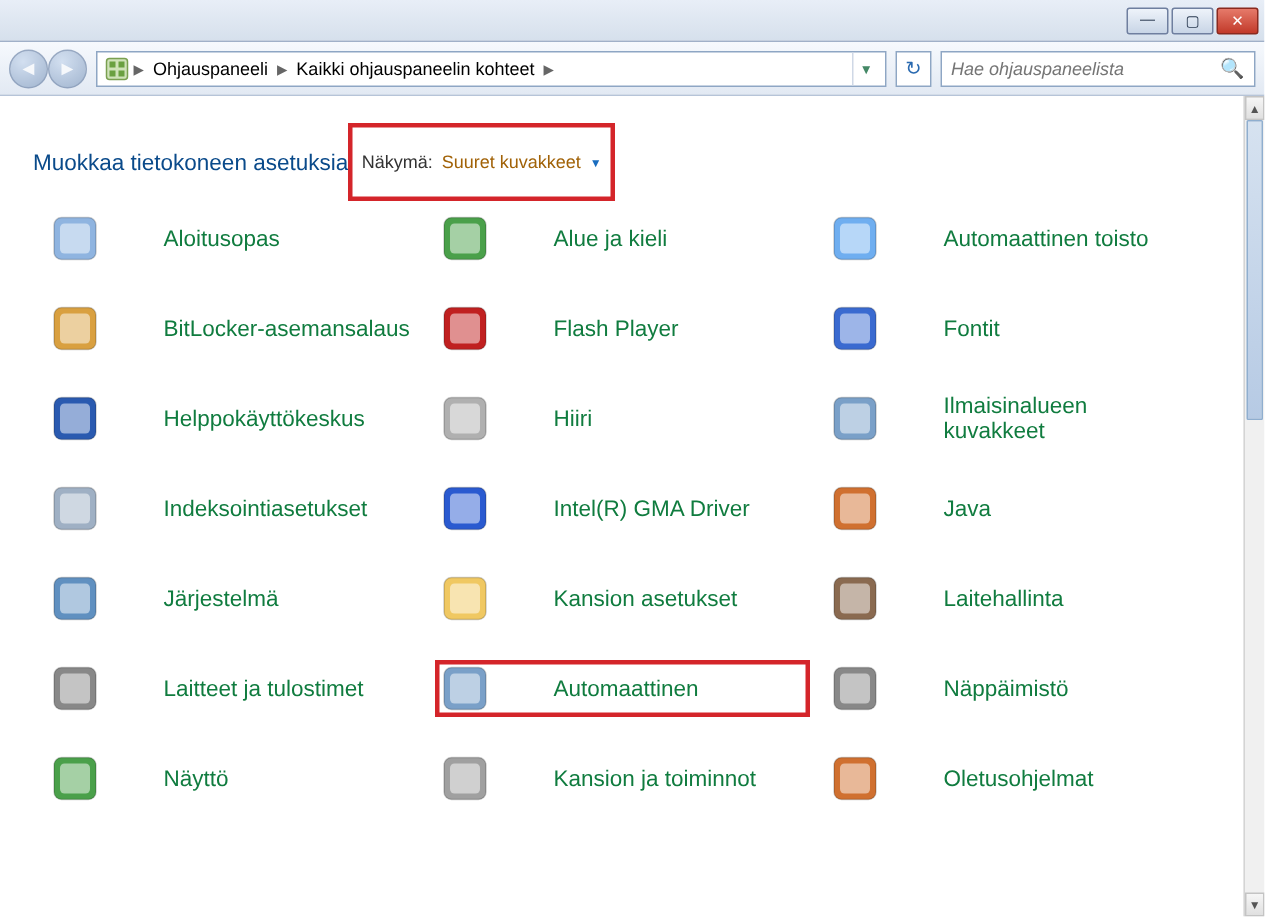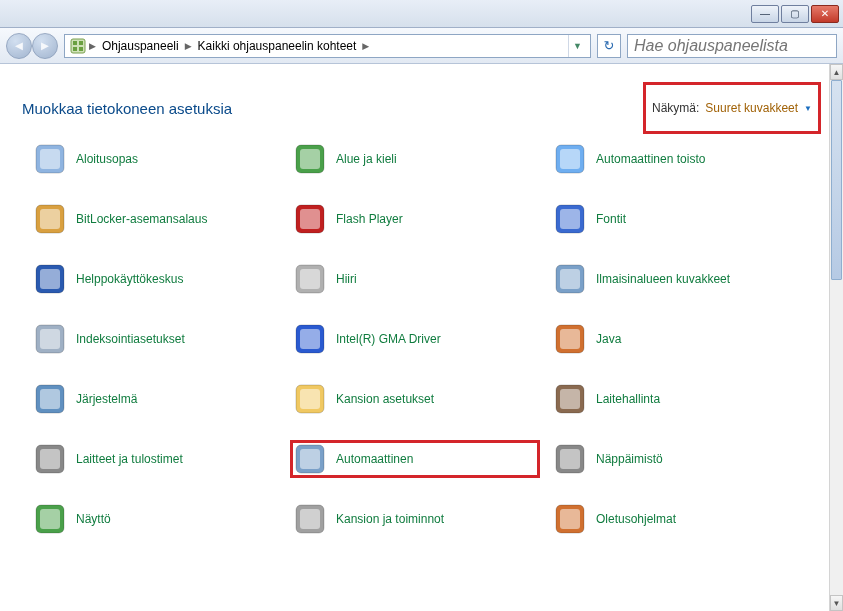--- a/index.html
+++ b/index.html
@@ -14,37 +14,37 @@
 .navbar { height: 36px; background: linear-gradient(#f6f9fd,#e2e9f3); border-bottom: 1px solid #b6c4d8; display: flex; align-items: center; padding: 0 6px; gap: 6px; }
 .navbtns { display: flex; gap: 0; }
 .navcircle { width: 26px; height: 26px; border-radius: 50%; background: radial-gradient(circle at 35% 30%, #bcd0ea, #6a88b0); border: 1px solid #4e6a94; display: flex; align-items: center; justify-content: center; color: #fff; font-size: 13px; }
 .navcircle.disabled { opacity: 0.55; }
 .addressbar { flex: 1; height: 24px; border: 1px solid #8ea6c4; background: #fff; display: flex; align-items: center; padding: 0 4px; font-size: 12px; }
 .addressbar .crumb { padding: 0 4px; cursor: default; }
 .addressbar .sep { color: #666; padding: 0 2px; font-size: 9px; }
 .addrdrop { width: 18px; text-align: center; color: #486; border-left: 1px solid #cfd8e6; height: 100%; display:flex; align-items:center; justify-content:center; font-size:9px; }
 .refresh { width: 24px; height: 24px; border: 1px solid #8ea6c4; background: #fff; display:flex; align-items:center; justify-content:center; color: #2a6ab0; font-size: 13px; }
 .searchbox { width: 210px; height: 24px; border: 1px solid #8ea6c4; background: #fff; display: flex; align-items: center; padding: 0 6px; }
-.searchbox input { border: none; outline: none; flex: 1; font-size: 16px; font-style: italic; color: #888; background: transparent; }
+.searchbox input { border: none; outline: none; flex: 1; font-size: 12px; font-style: italic; color: #888; background: transparent; }
 .searchbox .sicon { color: #2a6ab0; font-size: 13px; }
 
 
-.header { padding: 18px 22px 12px 22px; display: flex; justify-content: space-between; align-items: center; }
+.header { padding: 18px 22px 12px 22px; display: flex; justify-content: flex-start; align-items: center; }
 .header h1 { font-size: 15px; font-weight: normal; color: #0a4a8a; }
 .viewrow { font-size: 12px; color: #333; display: flex; align-items: center; gap: 6px; padding: 16px 6px; }
 .viewrow .viewval { color: #a16207; }
 .viewrow .dd { color: #1a6dbf; font-size: 8px; }
 .redbox { border: 3px solid #d4252a; }
 
 
 .content { position: absolute; top: 120px; left: 0; right: 14px; bottom: 0; overflow: hidden; padding: 20px 10px 10px 30px; }
 .grid { display: grid; grid-template-columns: repeat(3, 250px); gap: 22px 10px; }
 .item { display: flex; align-items: center; gap: 10px; height: 38px; padding: 2px 4px; }
 .item.hl { border: 3px solid #d4252a; padding: 0 1px; }
-.item .label { color: #107c3f; font-size: 12px; }
+.item .label { color: #107c3f; font-size: 15px; margin-left: 33px; }
 .icon32 { width: 32px; height: 32px; flex-shrink: 0; display:flex; align-items:center; justify-content:center; }
 
 
 .scrollbar { position: absolute; right: 0; top: 64px; bottom: 0; width: 14px; background: #f0f0f0; border-left: 1px solid #d4d4d4; }
 .scrollbar .arrow { height: 16px; background: linear-gradient(#f6f6f6,#e0e0e0); border: 1px solid #c4c4c4; display:flex; align-items:center; justify-content:center; font-size:8px; color:#555; }
 .scrollbar .track { position: absolute; top: 16px; bottom: 16px; left:0; right:0; }
 .scrollbar .thumb { position: absolute; top: 0; height: 200px; left:1px; right:1px; background: linear-gradient(#d6e2f0,#b6cae4); border: 1px solid #8faecf; border-radius: 1px; }
 .scrollbar .arrow.bottom { position: absolute; bottom: 0; left:0; right:0; }
 
 

